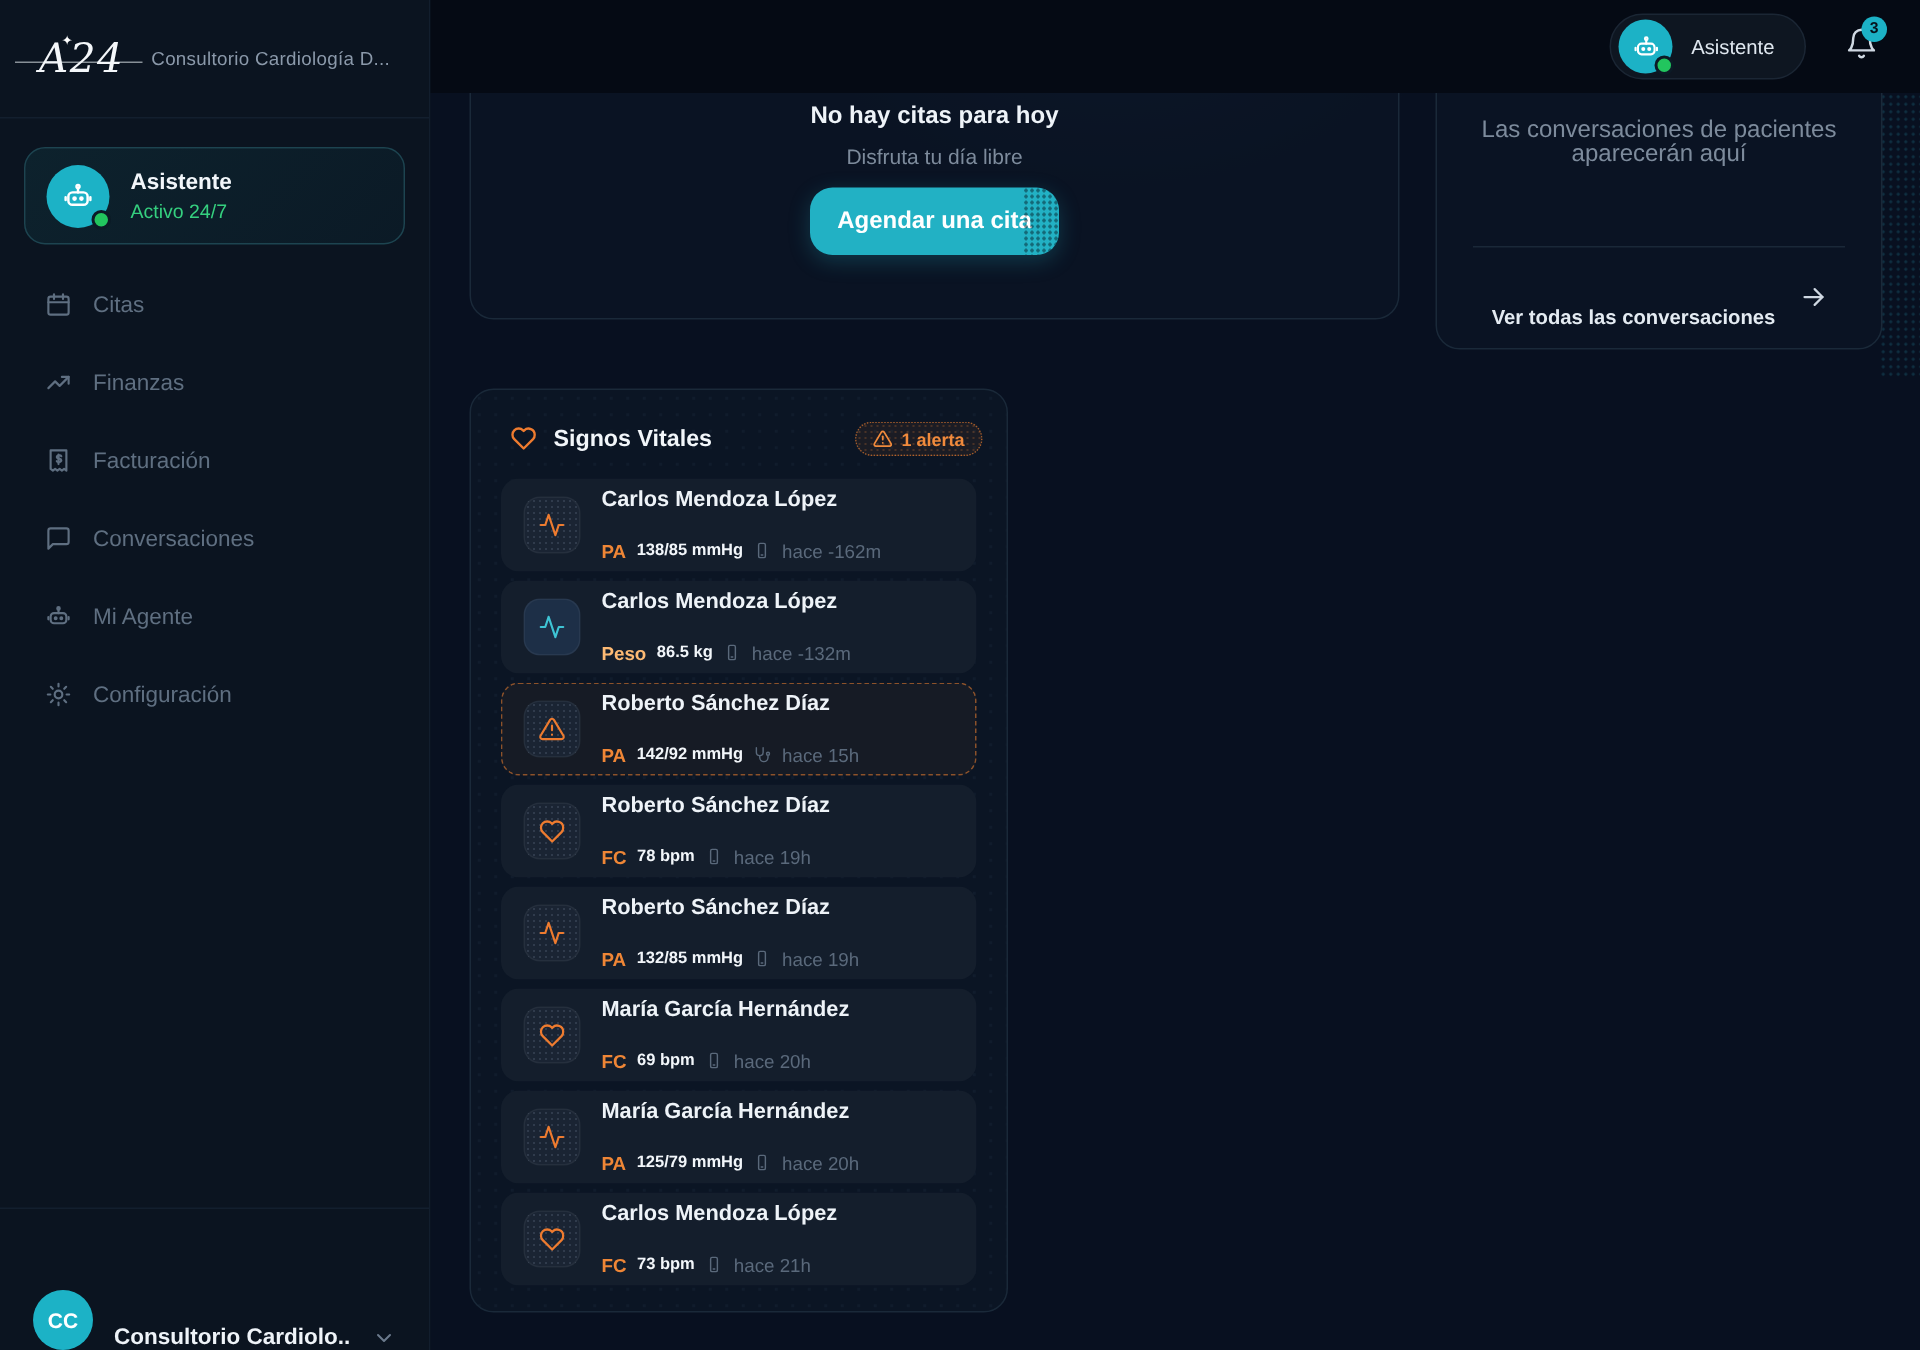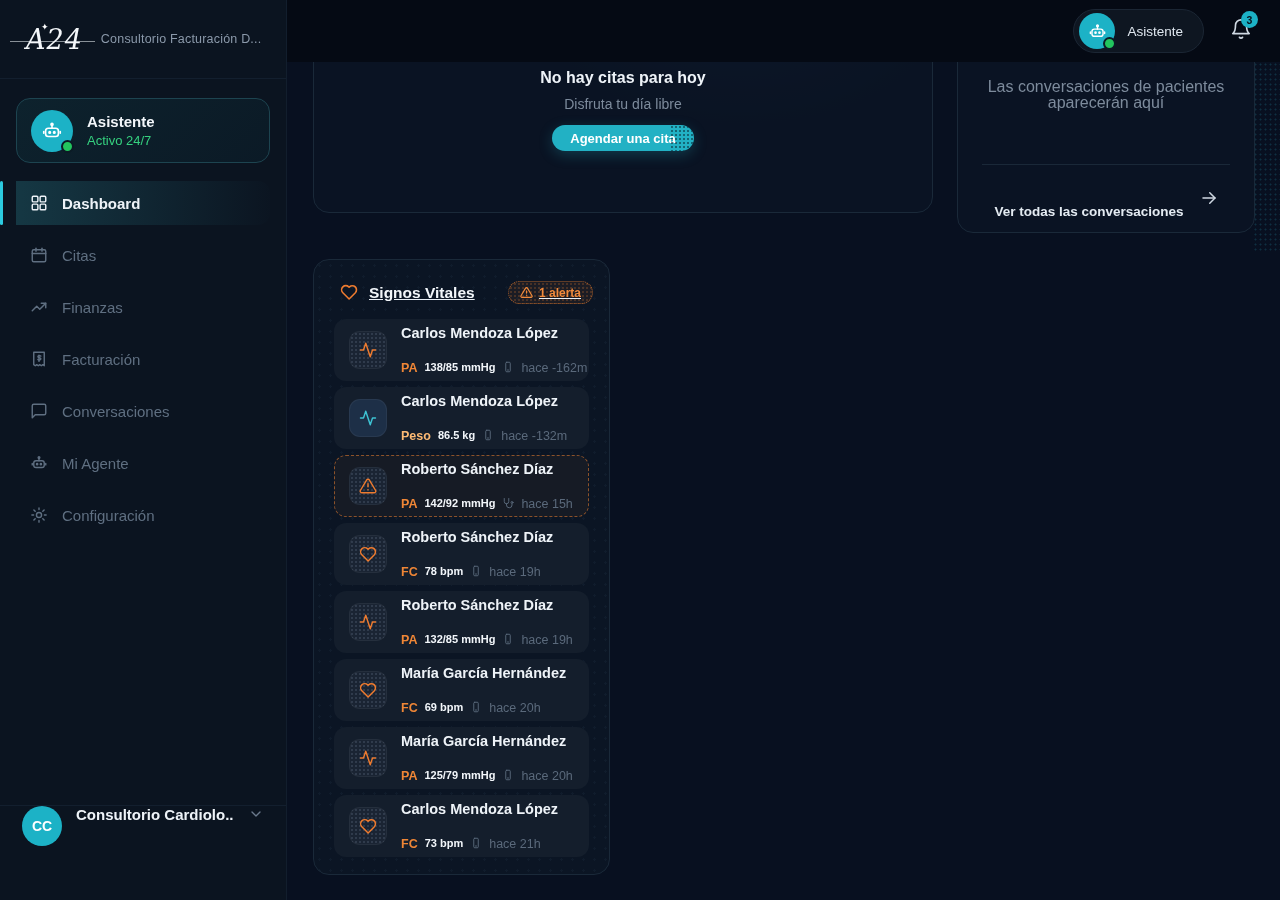--- a/index.html
+++ b/index.html
@@ -71,21 +71,21 @@
   }
   .nav-item.active::before {
     content:""; position:absolute; left:-16px; top:0; bottom:0; width:3px;
     background:#2ccbe0; border-radius:2px;
   }
   .nav-item.highlight { background:#182230; color:#c6d1dd; }
 
   .side-footer {
     position:absolute; left:0; right:0; bottom:0; height:95px;
     border-top:1px solid #131f2e;
-    display:flex; align-items:flex-start; gap:14px; padding:0 22px;
+    display:flex; align-items:flex-end; gap:14px; padding:0 22px;
     cursor:pointer;
   }
   .cc-avatar {
     width:40px; height:40px; border-radius:50%; background:#1cb2c6;
     display:flex; align-items:center; justify-content:center;
     font-size:14px; font-weight:700; color:#fff; flex:none;
   }
   .side-footer .name { font-size:15px; font-weight:600; color:#eef3f8; flex:1; white-space:nowrap; overflow:hidden; }
   .side-footer .chev { color:#6b7a8c; display:flex; }
 
@@ -127,22 +127,22 @@
     background:rgba(11,21,36,0.72);
     border:1px solid #1a2939;
   }
 
   
   .appointments-card { left:26px; top:-110px; width:620px; height:261px; }
   .empty-state { margin-top:116px; display:flex; flex-direction:column; align-items:center; }
   .empty-title { font-size:16px; font-weight:700; color:#eef3f8; }
   .empty-sub { font-size:14px; color:#7d8b9c; margin-top:9px; }
   .cta-btn {
-    margin-top:13px; height:26px; border:none; border-radius:15px;
-    background:#22b1c4; color:#ffffff; font-size:13px; font-weight:600;
+    margin-top:13px; height:45px; border:none; border-radius:15px;
+    background:#22b1c4; color:#ffffff; font-size:16px; font-weight:600;
     padding:0 18px; cursor:pointer; position:relative; overflow:hidden;
     font-family:"Liberation Sans", sans-serif;
     box-shadow:0 4px 14px rgba(34,177,196,0.25);
   }
   .cta-btn::after {
     content:""; position:absolute; right:-2px; top:0; bottom:0; width:26px;
     background-image:radial-gradient(rgba(6,30,40,0.5) 1px, transparent 1.3px);
     background-size:4px 4px;
   }
 
@@ -156,24 +156,23 @@
   .conv-footer {
     position:absolute; top:211px; bottom:0; left:0; right:0;
     display:flex; align-items:center; justify-content:center; gap:16px;
     cursor:pointer;
   }
   .conv-footer .link { font-size:13.5px; font-weight:600; color:#e4ebf2;margin-top:26px; }
   .conv-footer .arrow { color:#cfd8e2; display:flex; }
 
   
   .vitals-card {
-    left:26px; top:197px; width:297px; height:616px;
+    left:26px; top:197px; width:359px; height:616px;
     background-image:radial-gradient(rgba(120,160,200,0.05) 1px, transparent 1.2px), linear-gradient(#0b1524,#0b1524);
     background-size:11px 11px, auto;
-    text-decoration:underline;
   }
   .vitals-head {
     display:flex; align-items:center; gap:10px; padding:21px 16px 0 26px;
   }
   .vitals-head .heart { color:#ee7b2f; display:flex; }
   .vitals-title { font-size:15.5px; font-weight:700; color:#f2f6fa; flex:1; }
   .alert-badge {
     display:flex; align-items:center; gap:6px;
     height:23px; padding:0 11px; border-radius:12px;
     border:1px dotted rgba(238,128,48,0.65);
@@ -215,21 +214,21 @@
   .metric-value { font-weight:700; color:#f2f6fa; font-size:11px; }
   .src-icon { color:#5a697b; display:flex; }
   .vital-time { color:#5a697b; font-size:12.5px; }
 </style>
 </head>
 <body>
 
 <aside class="sidebar dots-bg">
   <div class="side-head">
     <div class="logo"><span class="spark">✦</span><span>A24</span></div>
-    <div class="clinic-name">Consultorio Facturación D...</div>
+    <div class="clinic-name">Consultorio Cardiología D...</div>
   </div>
 
   <div class="assistant-card">
     <div class="bot-avatar">
       <div class="circle">
         <svg width="22" height="22" viewBox="0 0 24 24" fill="none" stroke="currentColor" stroke-width="1.8" stroke-linecap="round" stroke-linejoin="round">
             <rect x="5" y="9" width="14" height="9" rx="3"></rect>
             <circle cx="9.5" cy="13.5" r="0.8" fill="currentColor"></circle>
             <circle cx="14.5" cy="13.5" r="0.8" fill="currentColor"></circle>
             <path d="M12 9V6"></path>
@@ -239,31 +238,20 @@
       </div>
       <div class="status-dot"></div>
     </div>
     <div>
       <div class="assistant-title">Asistente</div>
       <div class="assistant-status">Activo 24/7</div>
     </div>
   </div>
 
   <nav class="nav">
-      <div class="nav-item active">
-    <span class="icon">
-          <svg width="18" height="18" viewBox="0 0 24 24" fill="none" stroke="currentColor" stroke-width="1.9" stroke-linecap="round" stroke-linejoin="round">
-            <rect x="3" y="3" width="7.5" height="7.5" rx="1.5"></rect>
-            <rect x="13.5" y="3" width="7.5" height="7.5" rx="1.5"></rect>
-            <rect x="3" y="13.5" width="7.5" height="7.5" rx="1.5"></rect>
-            <rect x="13.5" y="13.5" width="7.5" height="7.5" rx="1.5"></rect>
-          </svg>
-        </span>
-    <span class="nav-label">Dashboard</span>
-  </div>
       <div class="nav-item">
     <span class="icon">
           <svg width="18" height="18" viewBox="0 0 24 24" fill="none" stroke="currentColor" stroke-width="1.9" stroke-linecap="round" stroke-linejoin="round">
             <rect x="3" y="5" width="18" height="16" rx="2"></rect>
             <line x1="16" y1="3" x2="16" y2="7"></line>
             <line x1="8" y1="3" x2="8" y2="7"></line>
             <line x1="3" y1="10" x2="21" y2="10"></line>
           </svg>
         </span>
     <span class="nav-label">Citas</span>

